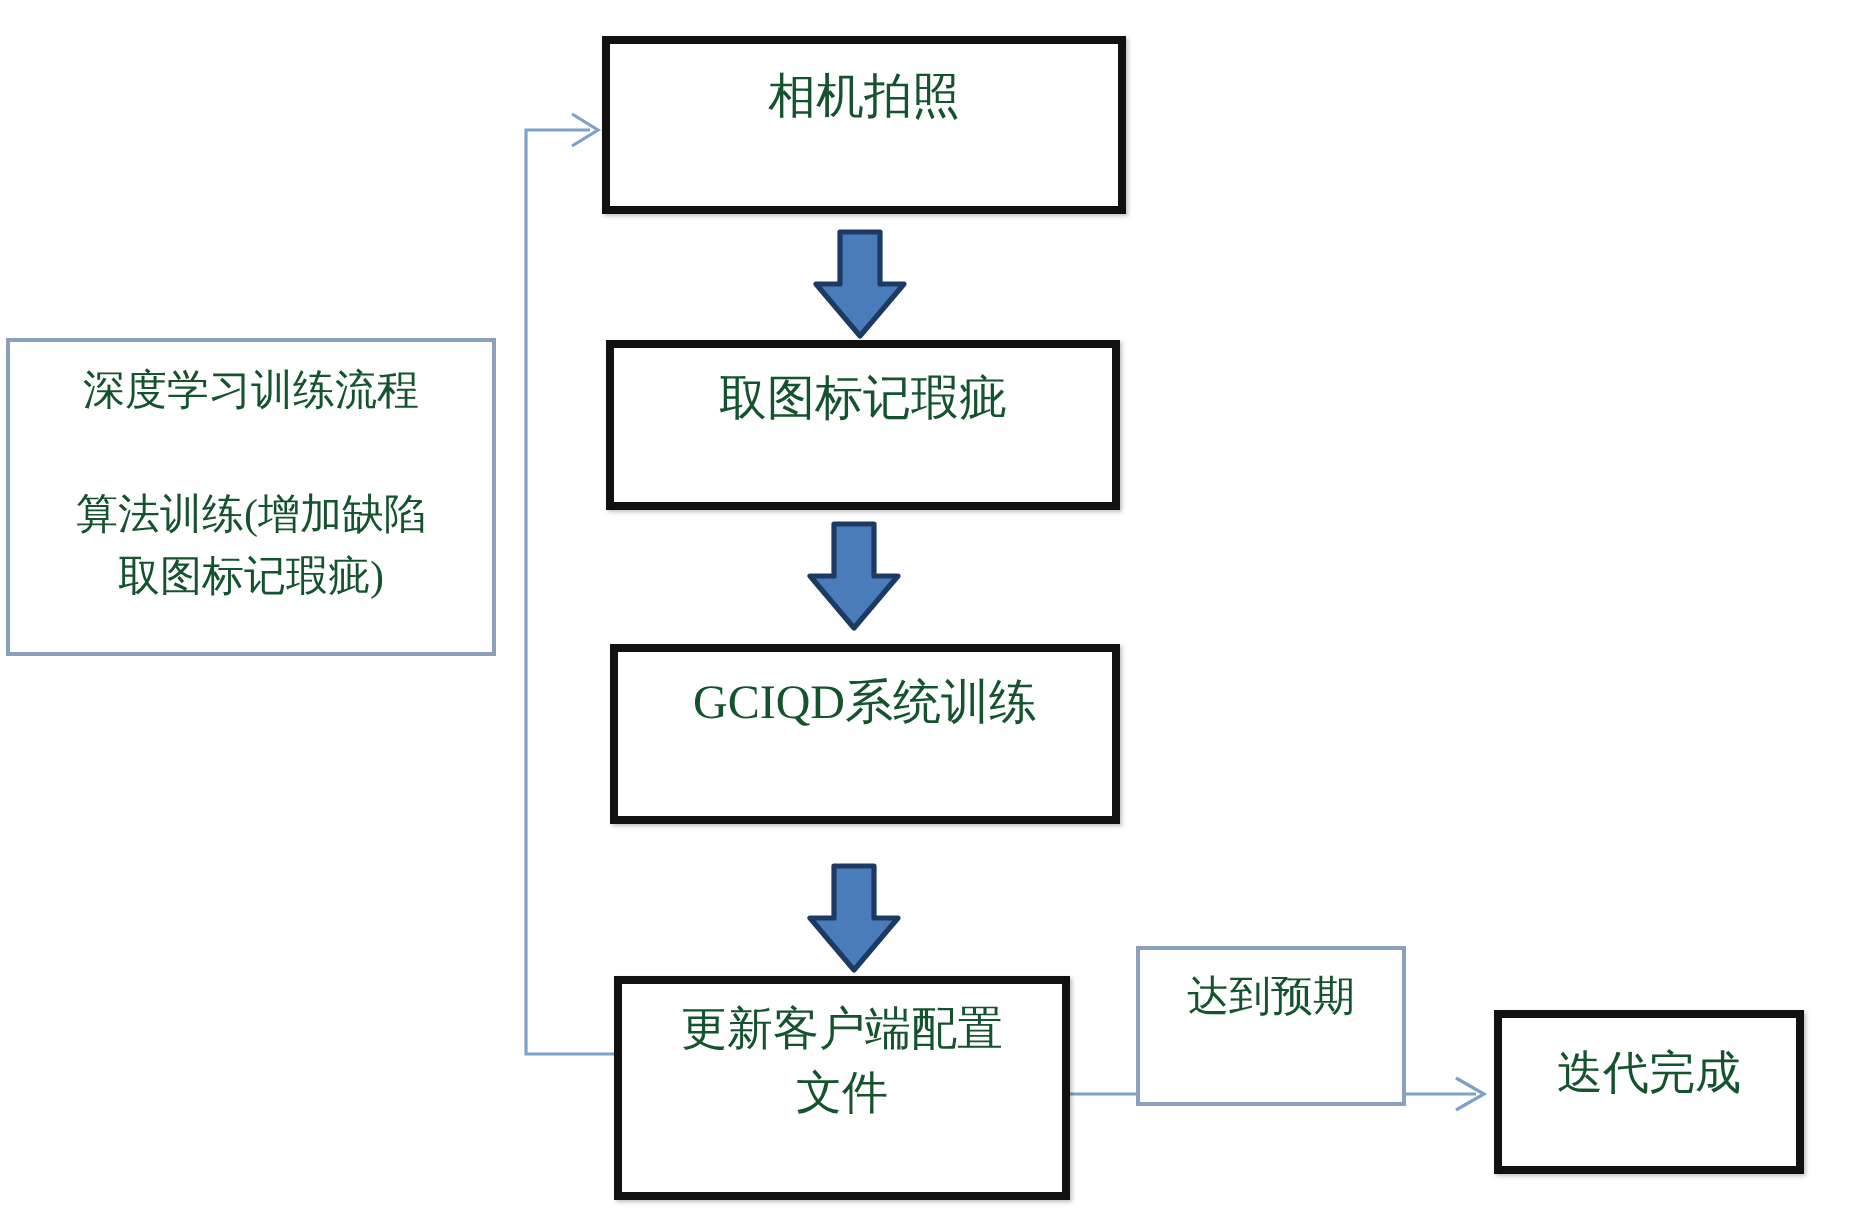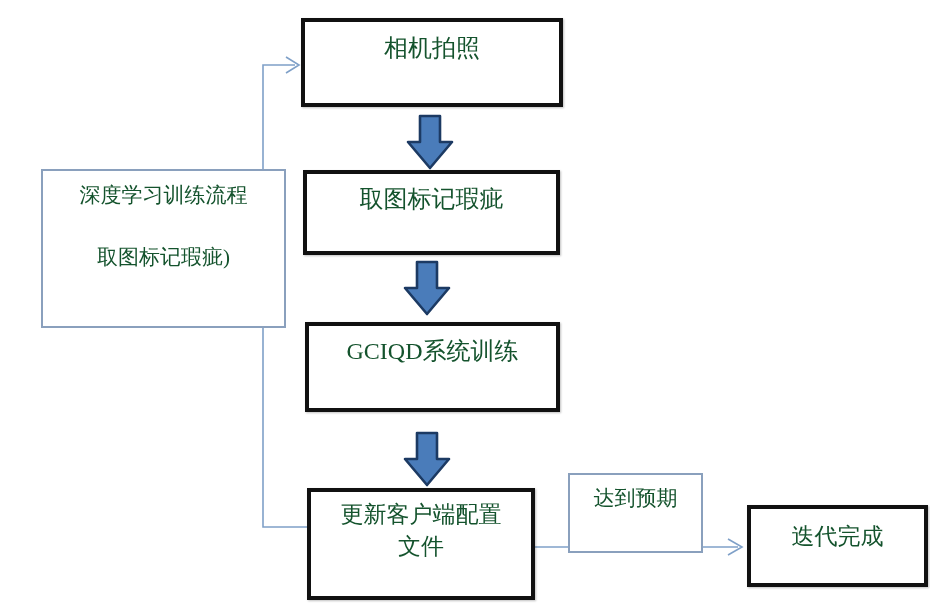--- a/index.html
+++ b/index.html
@@ -25,23 +25,23 @@
   .node{
     position:absolute;box-sizing:border-box;
     background:#fff;text-align:center;
   }
   .thick{border:4px solid var(--box-border);box-shadow:1px 1px 2px rgba(0,0,0,0.25);}
   .soft{border:2px solid var(--soft-border);}
   #node-camera{left:301px;top:18px;width:262px;height:89px;padding-top:10px;font-size:24px;}
   #node-mark{left:303px;top:170px;width:257px;height:85px;padding-top:9px;font-size:24px;}
   #node-training{left:305px;top:322px;width:255px;height:90px;padding-top:9px;font-size:24px;}
   #node-update{left:307px;top:488px;width:228px;height:112px;padding-top:7px;font-size:23px;line-height:32px;}
-  #node-note{left:3px;top:169px;width:245px;height:159px;padding-top:9px;font-size:21px;line-height:31px;margin-left:38px;}
+  #node-note{left:3px;top:169px;width:245px;height:159px;padding-top:9px;font-size:21px;line-height:31px;}
   #node-expected{left:568px;top:473px;width:135px;height:80px;padding-top:9px;font-size:21px;}
-  #node-done{left:747px;top:505px;width:181px;height:82px;padding-top:12px;font-size:23px;}
+  #node-done{left:747px;top:505px;width:155px;height:82px;padding-top:12px;font-size:23px;}
   .line{min-height:31px;}
   #node-update .line{min-height:32px;}
 </style>
 </head>
 <body>
 
 <div id="canvas">
 
   <svg id="connector-layer" viewBox="0 0 930 605" xmlns="http://www.w3.org/2000/svg">
 
@@ -69,20 +69,21 @@
   </div>
 
   <div id="node-update" class="node thick">
     <div class="line">更新客户端配置</div>
     <div class="line">文件</div>
   </div>
 
   <div id="node-note" class="node soft">
     <div class="line">深度学习训练流程</div>
     <div class="line"></div>
+    <div class="line">算法训练(增加缺陷</div>
     <div class="line">取图标记瑕疵)</div>
   </div>
 
   <div id="node-expected" class="node soft">
     <span>达到预期</span>
   </div>
 
   <div id="node-done" class="node thick">
     <span>迭代完成</span>
   </div>

